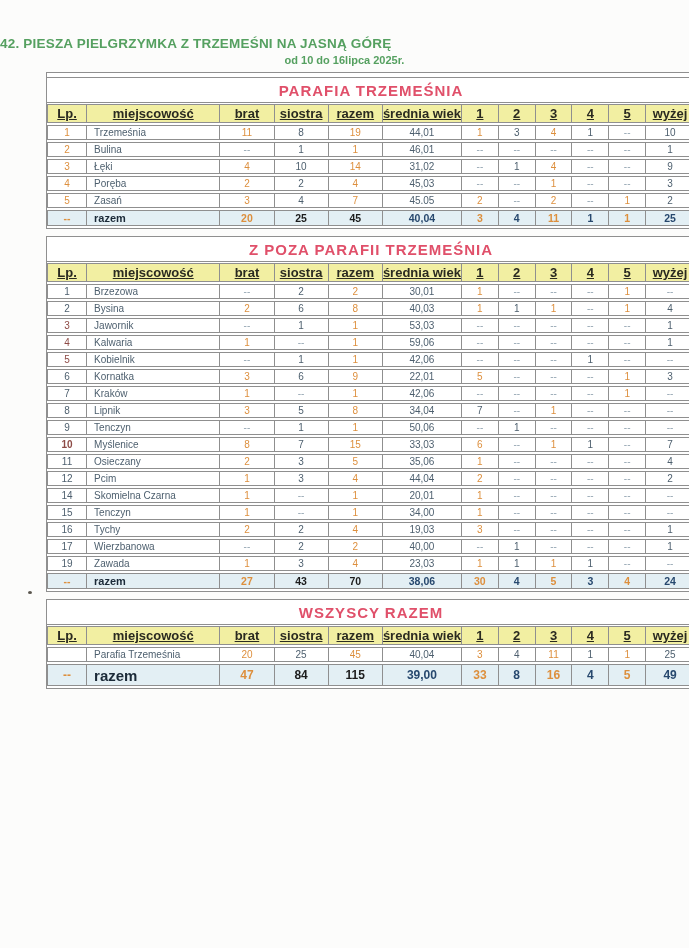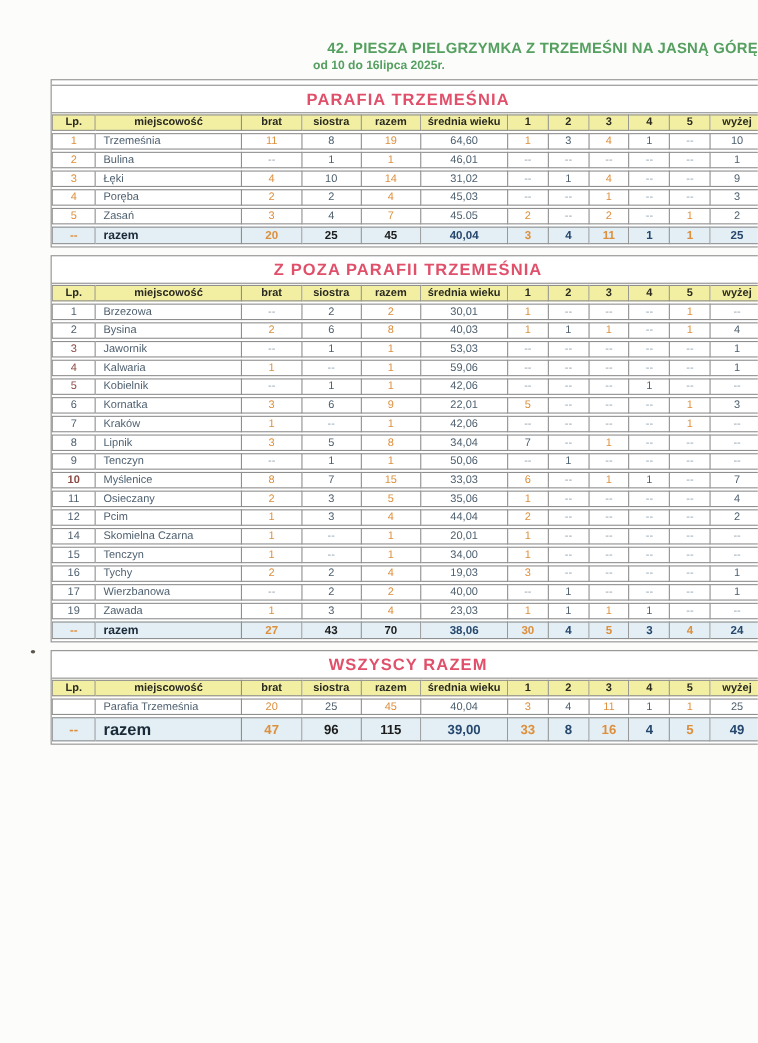--- a/index.html
+++ b/index.html
@@ -10,21 +10,21 @@
   }
   *{margin:0;padding:0;box-sizing:border-box;}
   html,body{background:#ffffff;}
   .page{
     position:relative; width:689px; height:948px;
     background:#fcfcfb;
     font-family:"Liberation Sans", sans-serif;
     overflow:hidden;
   }
   .doc-title{
-    margin-top:36px; text-align:right;
+    margin-top:36px; text-align:left;
     color:var(--green); font-size:13.5px; font-weight:bold; letter-spacing:.2px;
   }
   .doc-subtitle{
     margin-top:3px; text-align:center;
     color:var(--green); font-size:11px; font-weight:bold;
   }
   .tables{ position:absolute; left:46px; top:72px; width:650px; }
   .tbl-section{
     border:1.5px solid var(--line);
     background:#fff;
@@ -43,21 +43,21 @@
   }
   th,td{
     border-top:1px solid var(--line);
     border-bottom:1px solid var(--line);
     border-right:1px solid var(--line);
     text-align:center; overflow:hidden; white-space:nowrap;
   }
   th:first-child, td:first-child{ border-left:1px solid var(--line); }
   th{
     background:var(--yellow); color:#2a2a20;
-    font-size:10px; font-weight:bold; height:15px; padding:1px 0;
+    font-size:13px; font-weight:bold; height:15px; padding:1px 0;text-decoration:underline;
   }
   td{ font-size:10px; height:13px; padding:1px 2px; color:var(--slate); }
   td.name{ text-align:left; padding-left:7px; }
   tr.total td{ background:var(--totalbg); font-weight:bold; font-size:10.5px; height:16px; }
   tr.total td.lbl{ text-align:left; padding-left:7px; color:#1b2a38; font-size:11px; }
   tr.total.big td{ height:22px; font-size:12px; }
   tr.total.big td.lbl{ font-size:15px; }
   .c-o{color:var(--orange);} .c-d{color:var(--slate);}
   .c-g{color:var(--dash);}  .c-n{color:var(--navy);}
   .c-m{color:var(--maroon);} .c-k{color:#1c1c1c;font-weight:bold;}
@@ -108,21 +108,21 @@
               <th>wyżej</th>
             </tr>
           </thead>
           <tbody>
             <tr>
               <td class="c-o">1</td>
               <td class="name">Trzemeśnia</td>
               <td class="c-o">11</td>
               <td class="c-d">8</td>
               <td class="c-o">19</td>
-              <td class="c-d">64,60</td>
+              <td class="c-d">44,01</td>
               <td class="c-o">1</td>
               <td class="c-d">3</td>
               <td class="c-o">4</td>
               <td class="c-d">1</td>
               <td class="c-g">--</td>
               <td class="c-d">10</td>
             </tr>
             <tr>
               <td class="c-o">2</td>
               <td class="name">Bulina</td>
@@ -530,21 +530,21 @@
               <td class="c-d">4</td>
               <td class="c-o">11</td>
               <td class="c-d">1</td>
               <td class="c-o">1</td>
               <td class="c-d">25</td>
             </tr>
             <tr class="total big">
               <td class="c-o">--</td>
               <td class="lbl">razem</td>
               <td class="c-o">47</td>
-              <td class="c-k">96</td>
+              <td class="c-k">84</td>
               <td class="c-k">115</td>
               <td class="c-n">39,00</td>
               <td class="c-o">33</td>
               <td class="c-n">8</td>
               <td class="c-o">16</td>
               <td class="c-n">4</td>
               <td class="c-o">5</td>
               <td class="c-n">49</td>
             </tr>
           </tbody>

